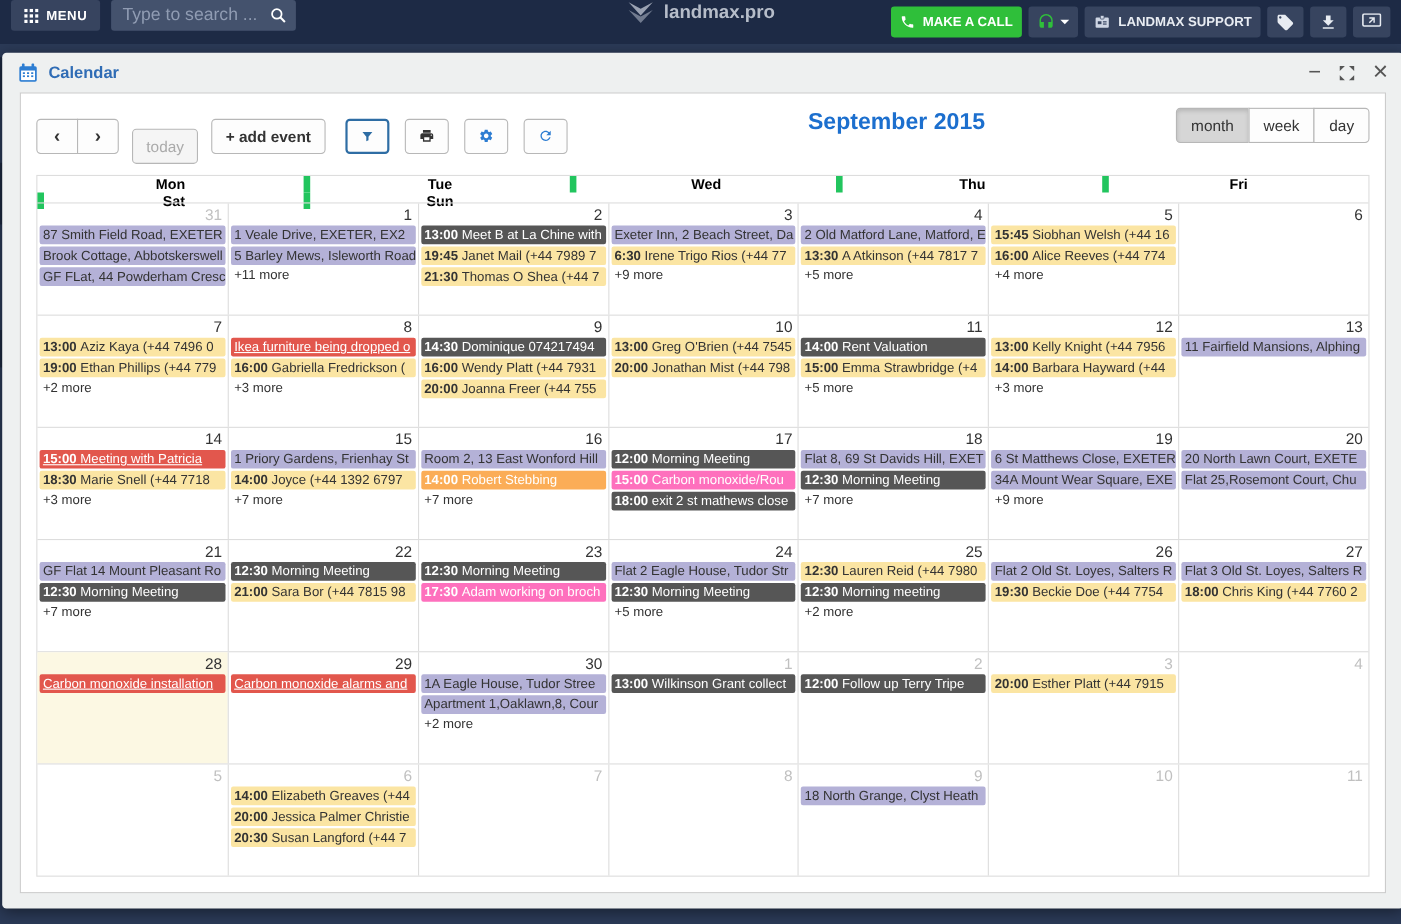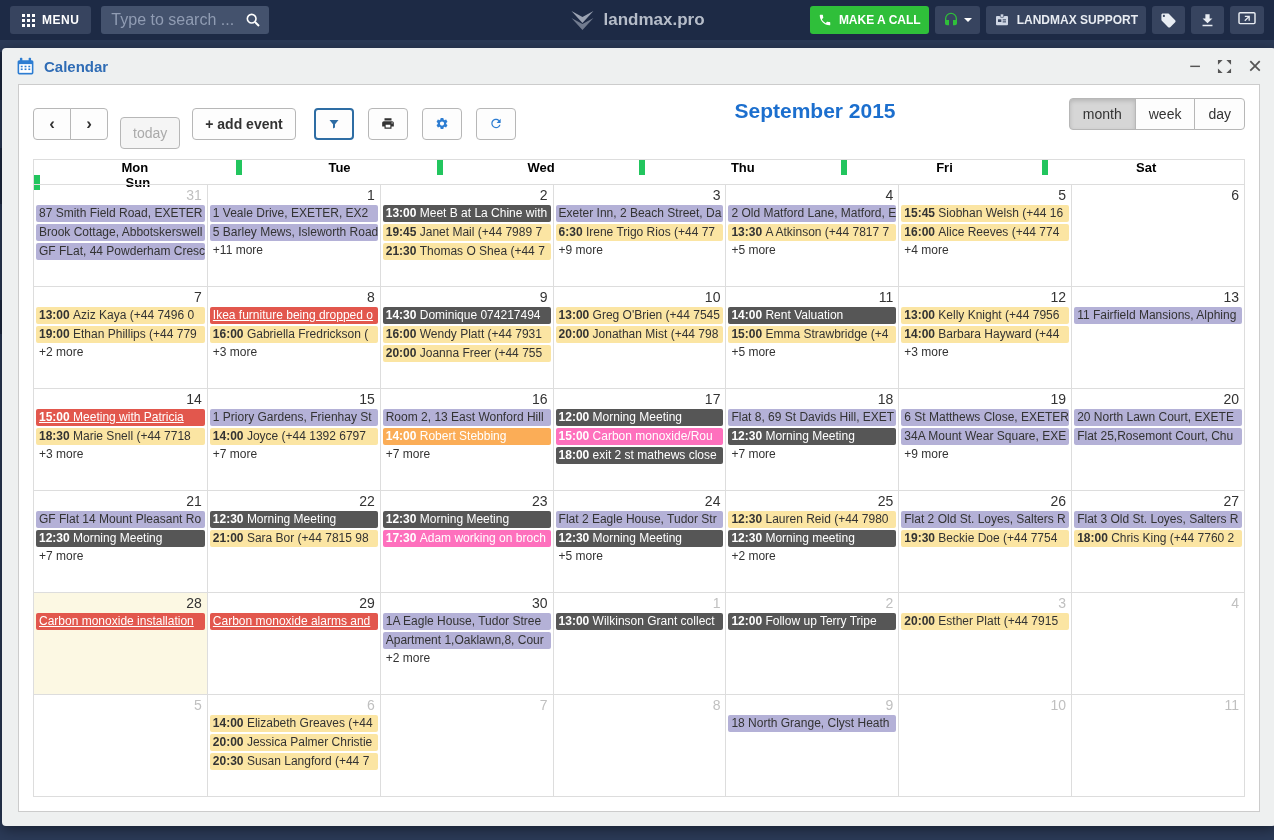--- a/index.html
+++ b/index.html
@@ -4,21 +4,21 @@
 <style>
   * { box-sizing: border-box; }
   html,body { margin:0; padding:0; width:1274px; height:840px; overflow:hidden;
     font-family:"Liberation Sans", sans-serif; background:#2b3a57; }
 
   
   .desk-block { position:absolute; left:0; width:14px; background:#1d2940; }
 
   
   .topbar { position:absolute; top:0; left:0; right:0; height:40px; background:#1d2a45;
-    display:flex; align-items:center; padding:0 10px; z-index:5; }
+    display:flex; padding:0 10px; z-index:5; }
   .menu-btn { display:flex; align-items:center; gap:7px; background:#37445f; color:#fff;
     height:28px; padding:0 12px; border-radius:3px; font-size:12px; font-weight:bold;
     letter-spacing:.5px; cursor:pointer; }
   .search-box { display:flex; align-items:center; background:#44526d; border-radius:3px;
     height:28px; margin-left:10px; padding:0 8px; width:168px; }
   .search-box input { flex:1; background:transparent; border:none; outline:none;
     color:#d7dde8; font-size:16px; width:110px; }
   .search-box input::placeholder { color:#909cb3; }
   .brand { position:absolute; left:50%; transform:translateX(-50%); display:flex;
     align-items:center; gap:8px; color:#b6bdc9; font-size:17px; font-weight:bold; }
@@ -59,21 +59,21 @@
   .view-group { position:absolute; right:14px; top:13px; display:flex; }
   .view-group .btn { padding:5px 13px; }
   .view-group .btn:first-child { border-radius:4px 0 0 4px; }
   .view-group .btn:nth-child(2) { border-radius:0; margin-left:-1px; }
   .view-group .btn:last-child { border-radius:0 4px 4px 0; margin-left:-1px; }
   .view-group .btn.active { background:#d6d6d6; box-shadow:inset 0 2px 4px rgba(0,0,0,.15); }
 
   
   .cal-grid { flex:1; margin:0 14px 14px; border:1px solid #ddd; display:flex;
     flex-direction:column; background:#fff; }
-  .hrow { display:grid; grid-template-columns:repeat(6,1fr); flex:none; height:24px; }
+  .hrow { display:grid; grid-template-columns:repeat(5,1fr); flex:none; height:24px; }
   .hcell { border-left:6px solid #22c55e; display:flex; align-items:center; justify-content:center;
     font-weight:bold; font-size:13px; color:#000; }
   .hcell:first-child { border-left:none; }
   .wrow { display:grid; grid-template-columns:repeat(7,1fr); flex:1; border-top:1px solid #ddd; min-height:0; }
   .dcell { border-left:1px solid #ddd; overflow:hidden; cursor:pointer; }
   .dcell:first-child { border-left:none; }
   .dcell.today { background:#fcf8e3; }
   .daynum { text-align:right; padding:2px 5px 2px; font-size:14px; color:#333; }
   .dcell.other .daynum { color:#c0c0c0; }
   .ev { margin:0 2px 2px; padding:1px 3px; font-size:12px; line-height:15px; border-radius:2px;

